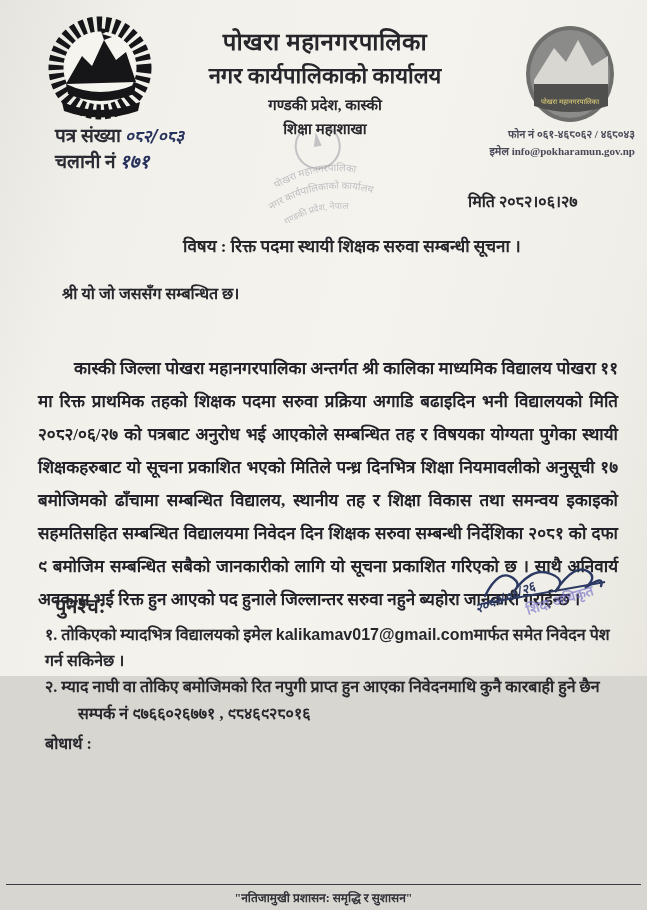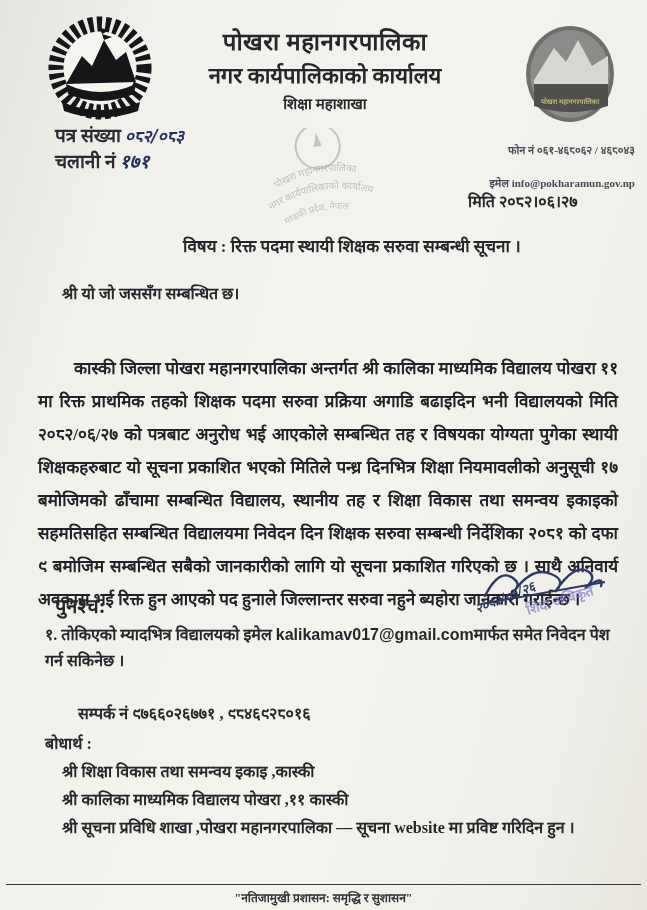--- a/index.html
+++ b/index.html
@@ -2,39 +2,39 @@
 <html lang="ne"><head>
 <meta charset="utf-8">
 <style>
   html,body{margin:0;padding:0;}
   body{
     width:647px;height:910px;overflow:hidden;
     font-family:"Liberation Serif","DejaVu Serif",serif;
     background:#d8d6d0;
   }
   .page{
-    position:relative;width:647px;height:910px;
+    position:relative;width:647px;height:676px;
     background:linear-gradient(105deg,#e6e4de 0%,#f1f0eb 18%,#f4f3ee 55%,#efeee8 85%,#e8e6df 100%);
     color:#26262b;
     text-decoration:underline;
   }
   .abs{position:absolute;}
   
   .org-title{font-size:24px;font-weight:bold;letter-spacing:.5px;}
   .office-title{font-size:22px;font-weight:bold;margin-top:2px;}
   .province-line{font-size:15px;font-weight:bold;margin-top:5px;}
   .dept-line{font-size:15px;font-weight:bold;margin-top:4px;}
   .header-center{left:150px;top:24px;width:350px;text-align:center;}
   
   .ref-line{font-size:19px;font-weight:bold;color:#2b2b33;margin-top:36px;}
   .hand{font-family:"DejaVu Sans",sans-serif;color:#28335c;font-weight:bold;font-style:italic;}
   .hand-lg{font-size:17px;}
   
   .contact-block{right:12px;top:126px;text-align:right;line-height:17px;}
-  .contact-line{font-size:11px;color:#4a4a58;font-weight:bold;margin-top:16px;}
+  .contact-line{font-size:11px;color:#4a4a58;font-weight:bold;}
   
   .date-line{font-size:16px;font-weight:bold;}
   
   .subject-line{font-size:17px;font-weight:bold;}
   .salutation-line{font-size:16px;font-weight:bold;}
   
   .body-par{
     left:38px;top:352px;width:580px;
     font-size:17px;line-height:33px;text-align:justify;text-indent:36px;
     font-weight:bold;color:#222228;
@@ -72,20 +72,21 @@
       <path d="M24 70 L40 42 L50 52 L62 26 L74 46 L84 38 L94 68 Z" fill="#161618"></path>
       <path d="M62 26 L58 14 L68 16 L60 20 L70 23 Z" fill="#161618"></path>
       <path d="M24 70 Q58 86 94 70 L92 80 Q58 94 26 80 Z" fill="#161618"></path>
       <path d="M20 88 Q58 104 98 88 L96 97 Q58 110 22 97 Z" fill="#161618"></path>
     </svg>
   </div>
 
   <div class="abs header-center">
     <div class="org-title">पोखरा महानगरपालिका</div>
     <div class="office-title">नगर कार्यपालिकाको कार्यालय</div>
+    <div class="province-line">गण्डकी प्रदेश, कास्की</div>
     <div class="dept-line">शिक्षा महाशाखा</div>
   </div>
 
   <div class="abs" style="left:516px;top:22px;width:108px;height:104px;">
     <svg width="108" height="104" viewBox="0 0 108 104">
       <defs>
         <radialGradient id="sealg" cx="50%" cy="45%" r="65%">
           <stop offset="0%" stop-color="#9a9a98"></stop>
             <stop offset="70%" stop-color="#6f706e"></stop>
             <stop offset="100%" stop-color="#55565­4"></stop>
@@ -146,26 +147,22 @@
     <div class="abs sig-date">२०८२/०६/२६</div>
     <div class="abs purple-stamp">शिदा अधिकृत</div>
   </div>
 
   <div class="abs ps-label" style="left:55px;top:592px;">पुनश्च:</div>
 
   <div class="abs ps-item" style="left:45px;top:622px;width:565px;">
     <span>१. तोकिएको म्यादभित्र विद्यालयको इमेल </span><span class="latin-bold">kalikamav017@gmail.com</span><span>मार्फत समेत निवेदन पेश गर्न सकिनेछ ।</span>
   </div>
 
+  <div class="abs ps-item" style="left:45px;top:674px;width:575px;">२. म्याद नाघी वा तोकिए बमोजिमको रित नपुगी प्राप्त हुन आएका निवेदनमाथि कुनै कारबाही हुने छैन</div>
 
   <div class="abs contact-nums" style="left:78px;top:702px;">सम्पर्क नं  ९७६६०२६७७१ , ९८४६९२८०१६</div>
 
   <div class="abs bodharth-label" style="left:45px;top:732px;">बोधार्थ :</div>
-  <div class="abs" style="left:62px;top:758px;width:570px;">
-    <div class="bodharth-item">श्री शिक्षा विकास तथा समन्वय इकाइ ,कास्की</div>
-    <div class="bodharth-item">श्री कालिका माध्यमिक  विद्यालय पोखरा ,११ कास्की</div>
-    <div class="bodharth-item">श्री सूचना प्रविधि शाखा ,पोखरा महानगरपालिका — सूचना website मा प्रविष्ट गरिदिन हुन ।</div>
-  </div>
 
   <div class="abs footer-rule"></div>
   <div class="abs footer-motto">"नतिजामुखी प्रशासन: समृद्धि र सुशासन"</div>
 
 </div>
 
 </body></html>

